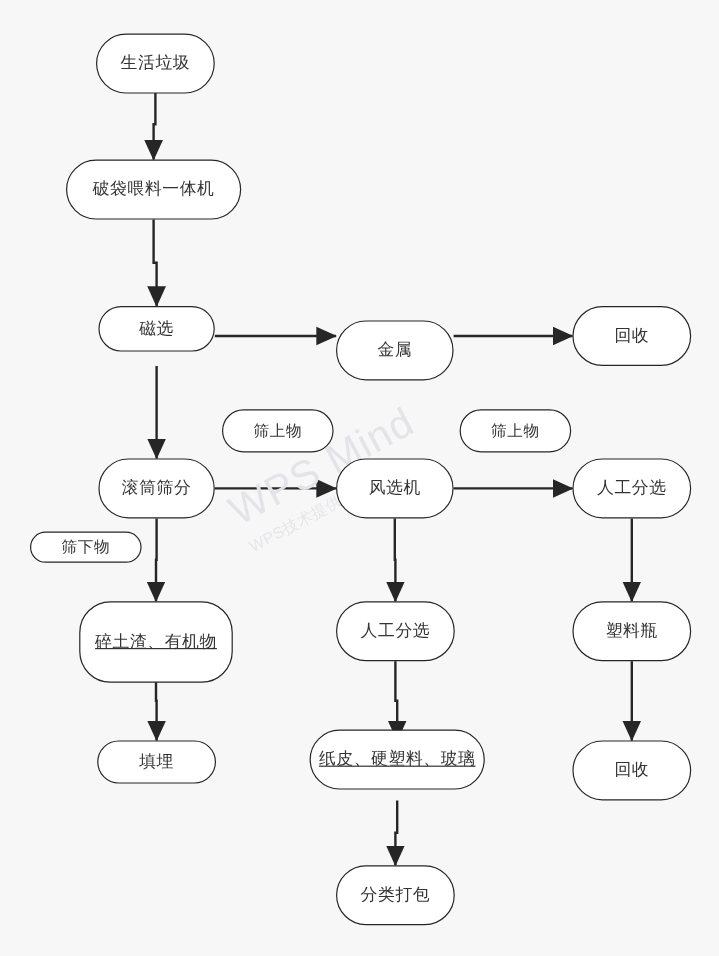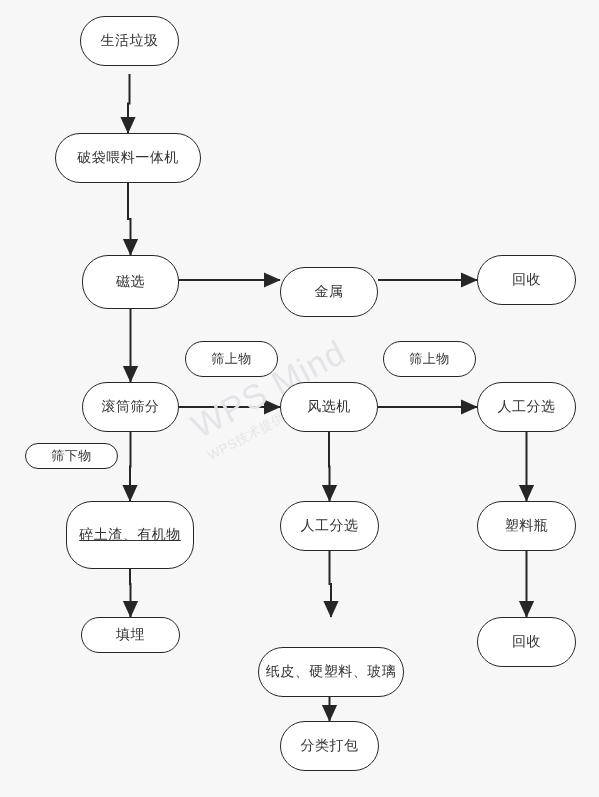--- a/index.html
+++ b/index.html
@@ -99,27 +99,27 @@
         <path d="M 331 667 L 331 694 L 329.5 694 L 329.5 721" marker-end="url(#arrowhead)"></path>
       </g>
   </svg>
 
   <div class="watermark">
     <div class="wm-main">WPS Mind</div>
     <div class="wm-sub">WPS技术提供作图能力</div>
   </div>
 
   <div id="nodes-layer">
-      <div class="node" style="left: 80px; top: 16px; width: 99px; height: 50px;">
+      <div class="node" style="left: 80px; top: 28px; width: 99px; height: 50px;">
         <span>生活垃圾</span>
       </div>
       <div class="node" style="left: 55px; top: 133px; width: 146px; height: 50px; text-align: center;">
         <span>破袋喂料一体机</span>
       </div>
-      <div class="node" style="left: 82px; top: 255px; width: 97px; height: 54px;">
+      <div class="node" style="left: 82px; top: 255px; width: 97px; height: 38px;">
         <span>磁选</span>
       </div>
       <div class="node" style="left: 280px; top: 255px; width: 98px; height: 50px; margin-top: 12px;">
         <span>金属</span>
       </div>
       <div class="node" style="left: 477px; top: 255px; width: 99px; height: 50px;">
         <span>回收</span>
       </div>
       <div class="node" style="left: 82px; top: 382px; width: 97px; height: 50px;">
         <span>滚筒筛分</span>
@@ -144,21 +144,21 @@
       </div>
       <div class="node" style="left: 280px; top: 501px; width: 99px; height: 50px;">
         <span>人工分选</span>
       </div>
       <div class="node" style="left: 477px; top: 501px; width: 99px; height: 50px;">
         <span>塑料瓶</span>
       </div>
       <div class="node" style="left: 81px; top: 617px; width: 99px; height: 36px;">
         <span>填埋</span>
       </div>
-      <div class="node" style="left: 258px; top: 647px; width: 146px; height: 50px;">
+      <div class="node" style="left: 258px; top: 608px; width: 146px; height: 50px; text-decoration: underline;">
         <span>纸皮、硬塑料、玻璃</span>
       </div>
       <div class="node" style="left: 477px; top: 617px; width: 99px; height: 50px;">
         <span>回收</span>
       </div>
       <div class="node" style="left: 280px; top: 721px; width: 99px; height: 50px;">
         <span>分类打包</span>
       </div>
     </div>
 

